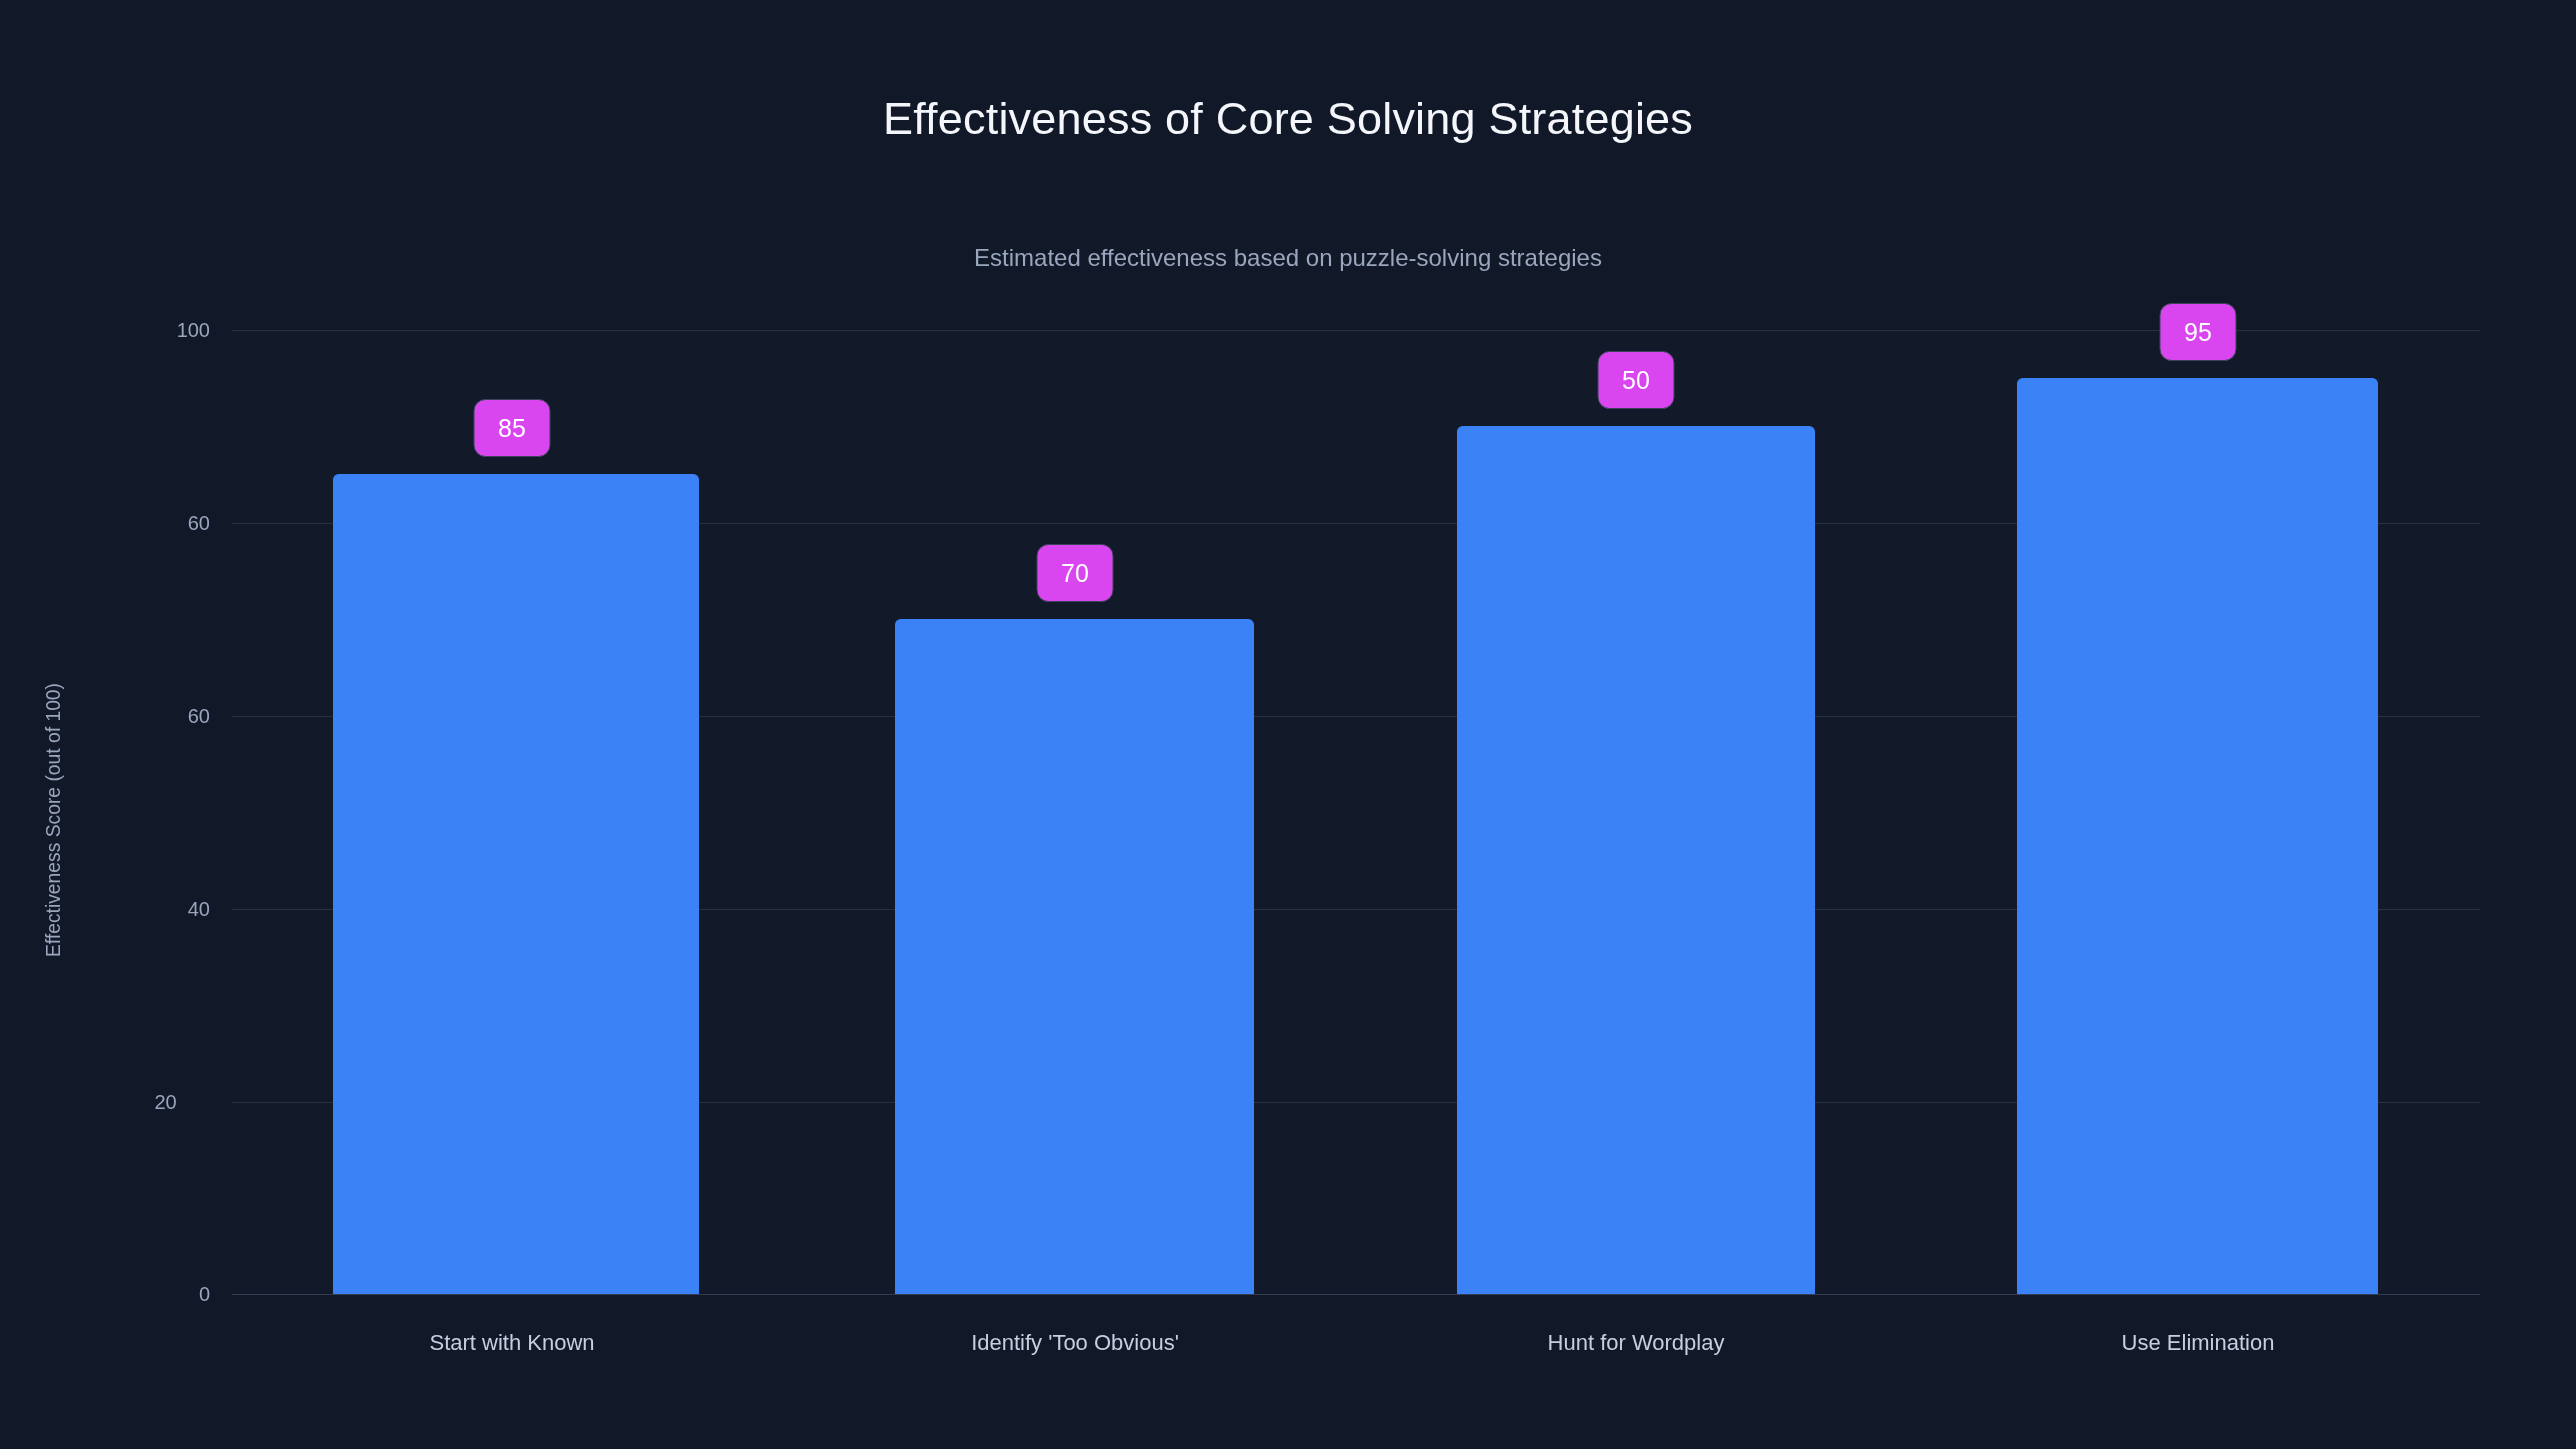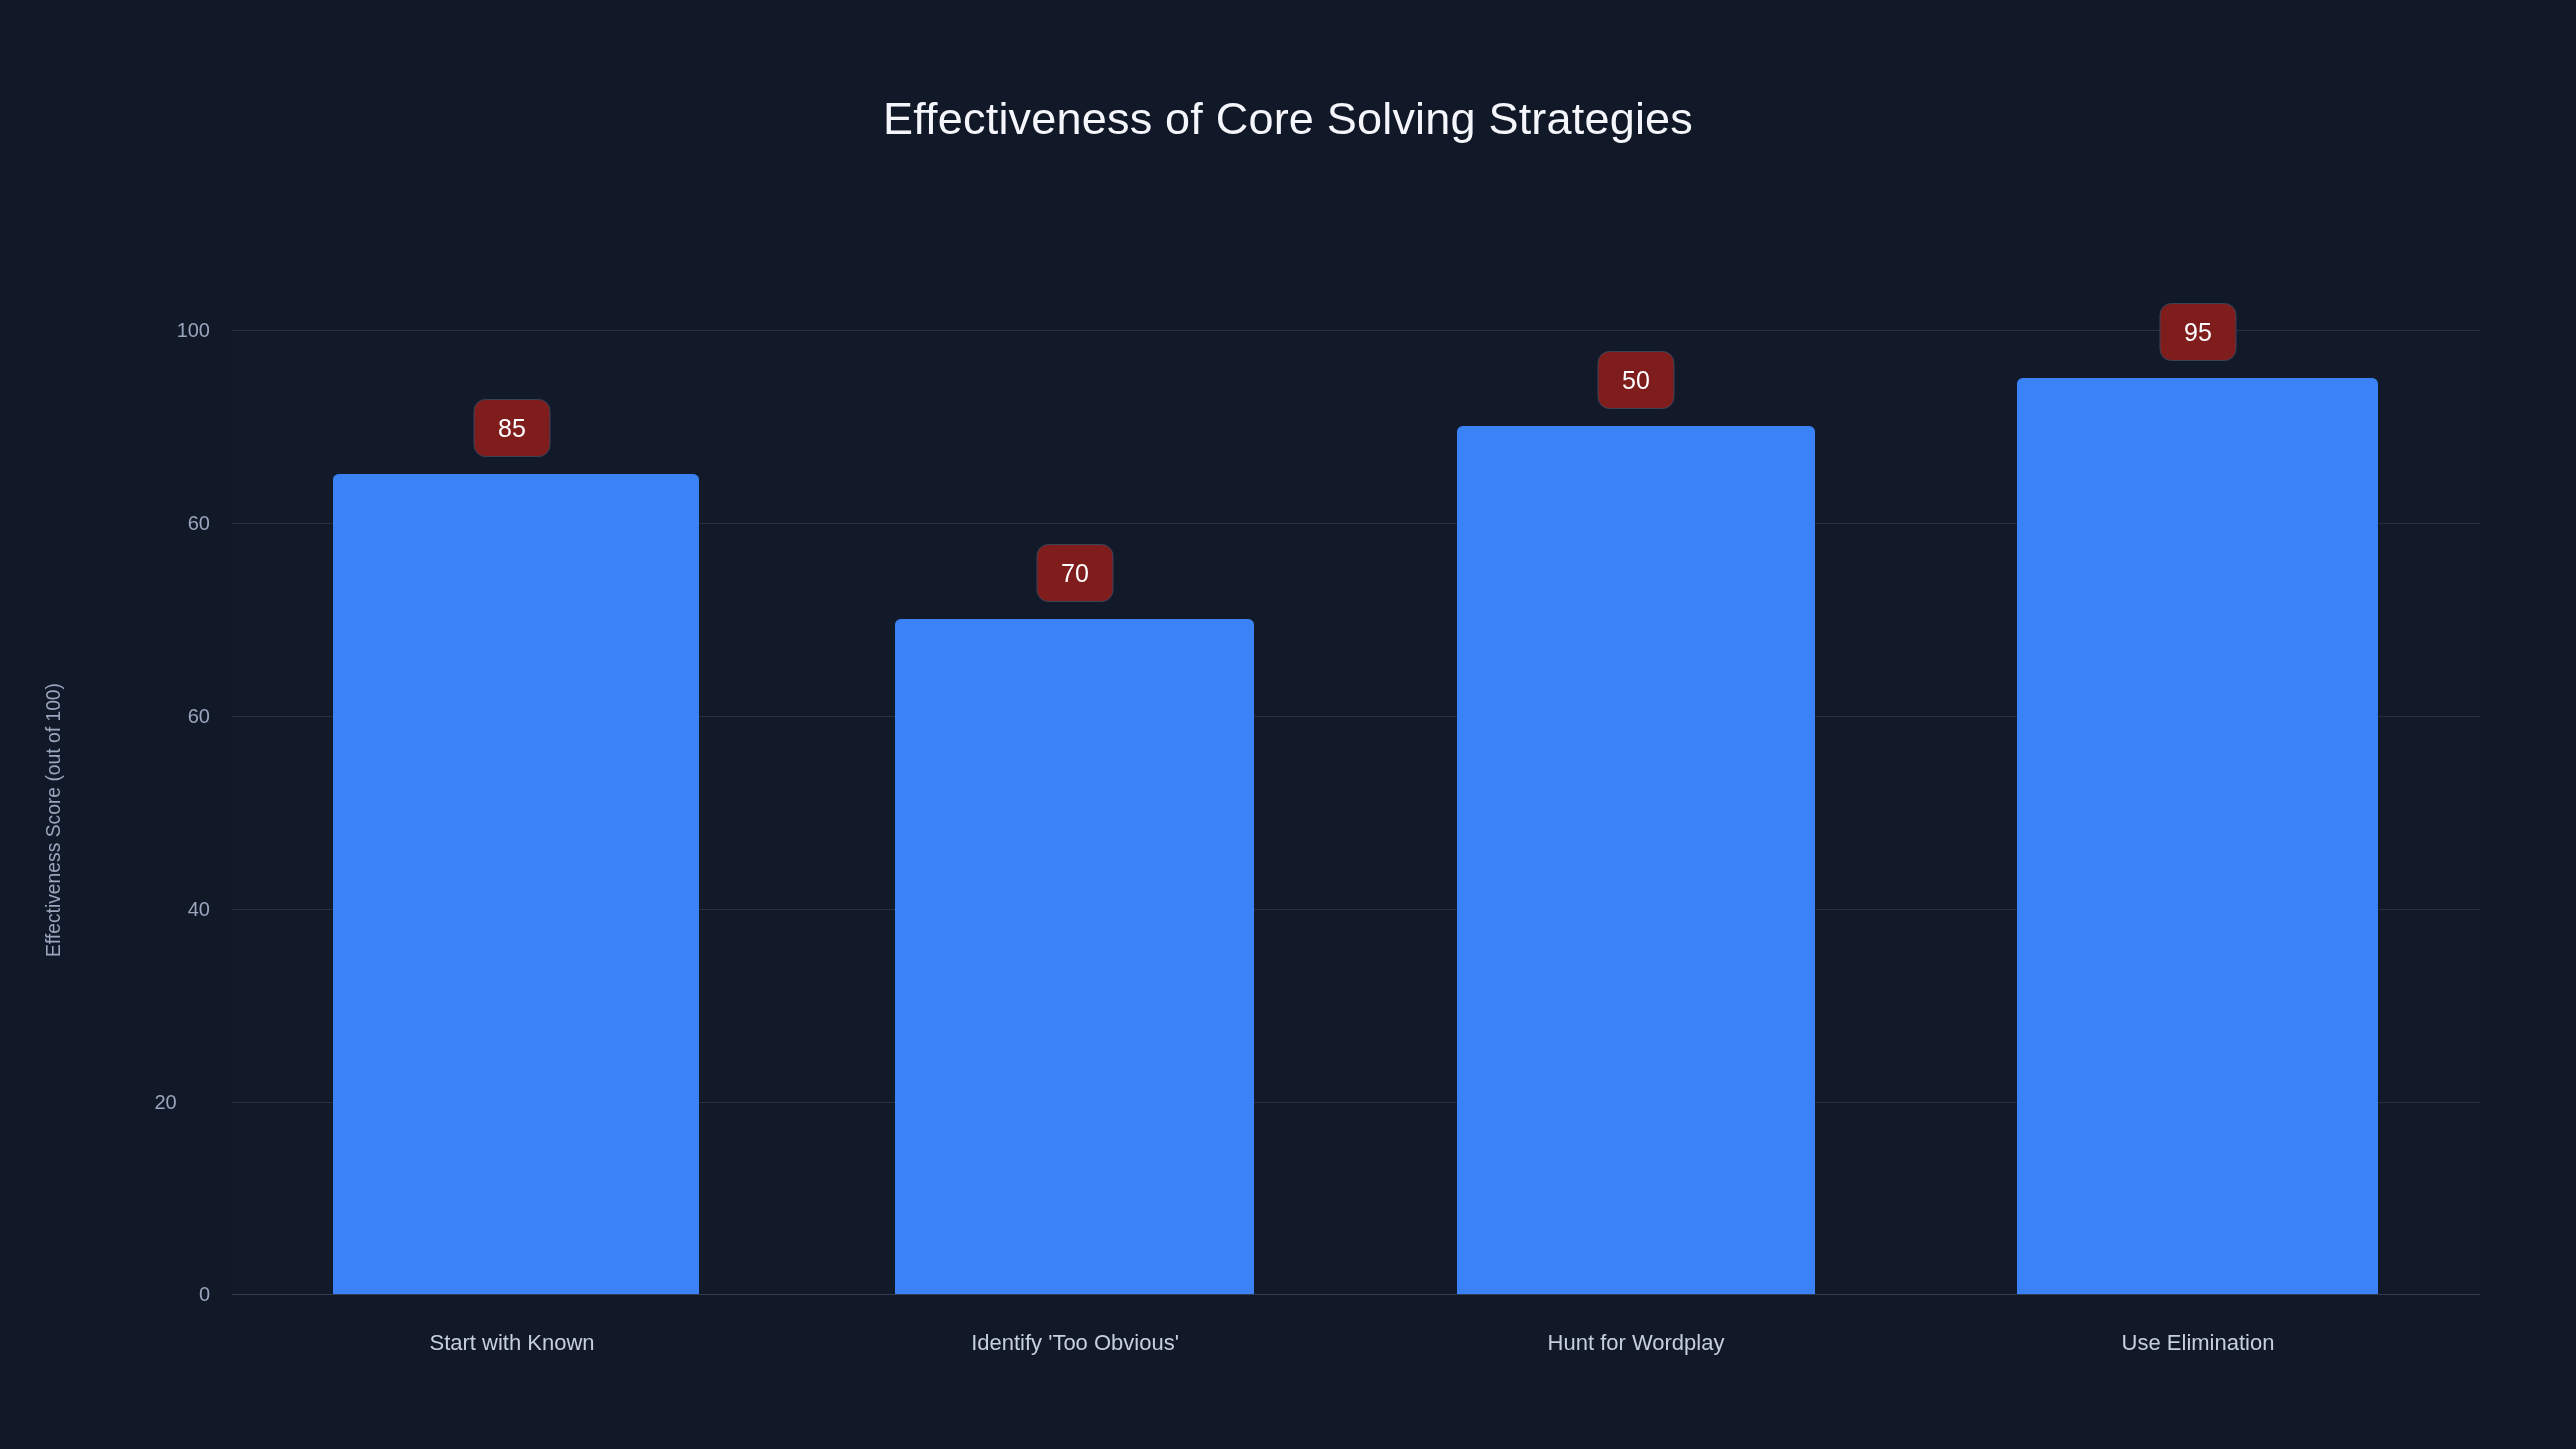--- a/index.html
+++ b/index.html
@@ -96,34 +96,35 @@
   
   .value-badge {
     position:absolute;
     transform:translateX(-50%);
     min-width:77px;
     height:58px;
     padding:0 14.5px;
     display:flex;
     align-items:center;
     justify-content:center;
-    background:#7f1d1d;
+    background:#d946ef;
     border:1.2px solid #39435a;
     border-radius:12px;
     font-size:25px;
     color:#ffffff;
   }
 </style>
 </head>
 <body>
 
 <div class="chart-root">
 
   <div class="chart-title">Effectiveness of Core Solving Strategies</div>
 
+  <div class="chart-subtitle">Estimated effectiveness based on puzzle-solving strategies</div>
 
   <div class="y-axis-title">Effectiveness Score (out of 100)</div>
 
   <div class="y-tick-wrap" style="top:330px;">100</div>
   <div class="y-tick-wrap" style="top:523px;">60</div>
   <div class="y-tick-wrap" style="top:716px;">60</div>
   <div class="y-tick-wrap" style="top:909px;">40</div>
   <div class="y-tick-wrap" style="top:1102px;text-align:center;">20</div>
   <div class="y-tick-wrap" style="top:1294px;">0</div>
 

